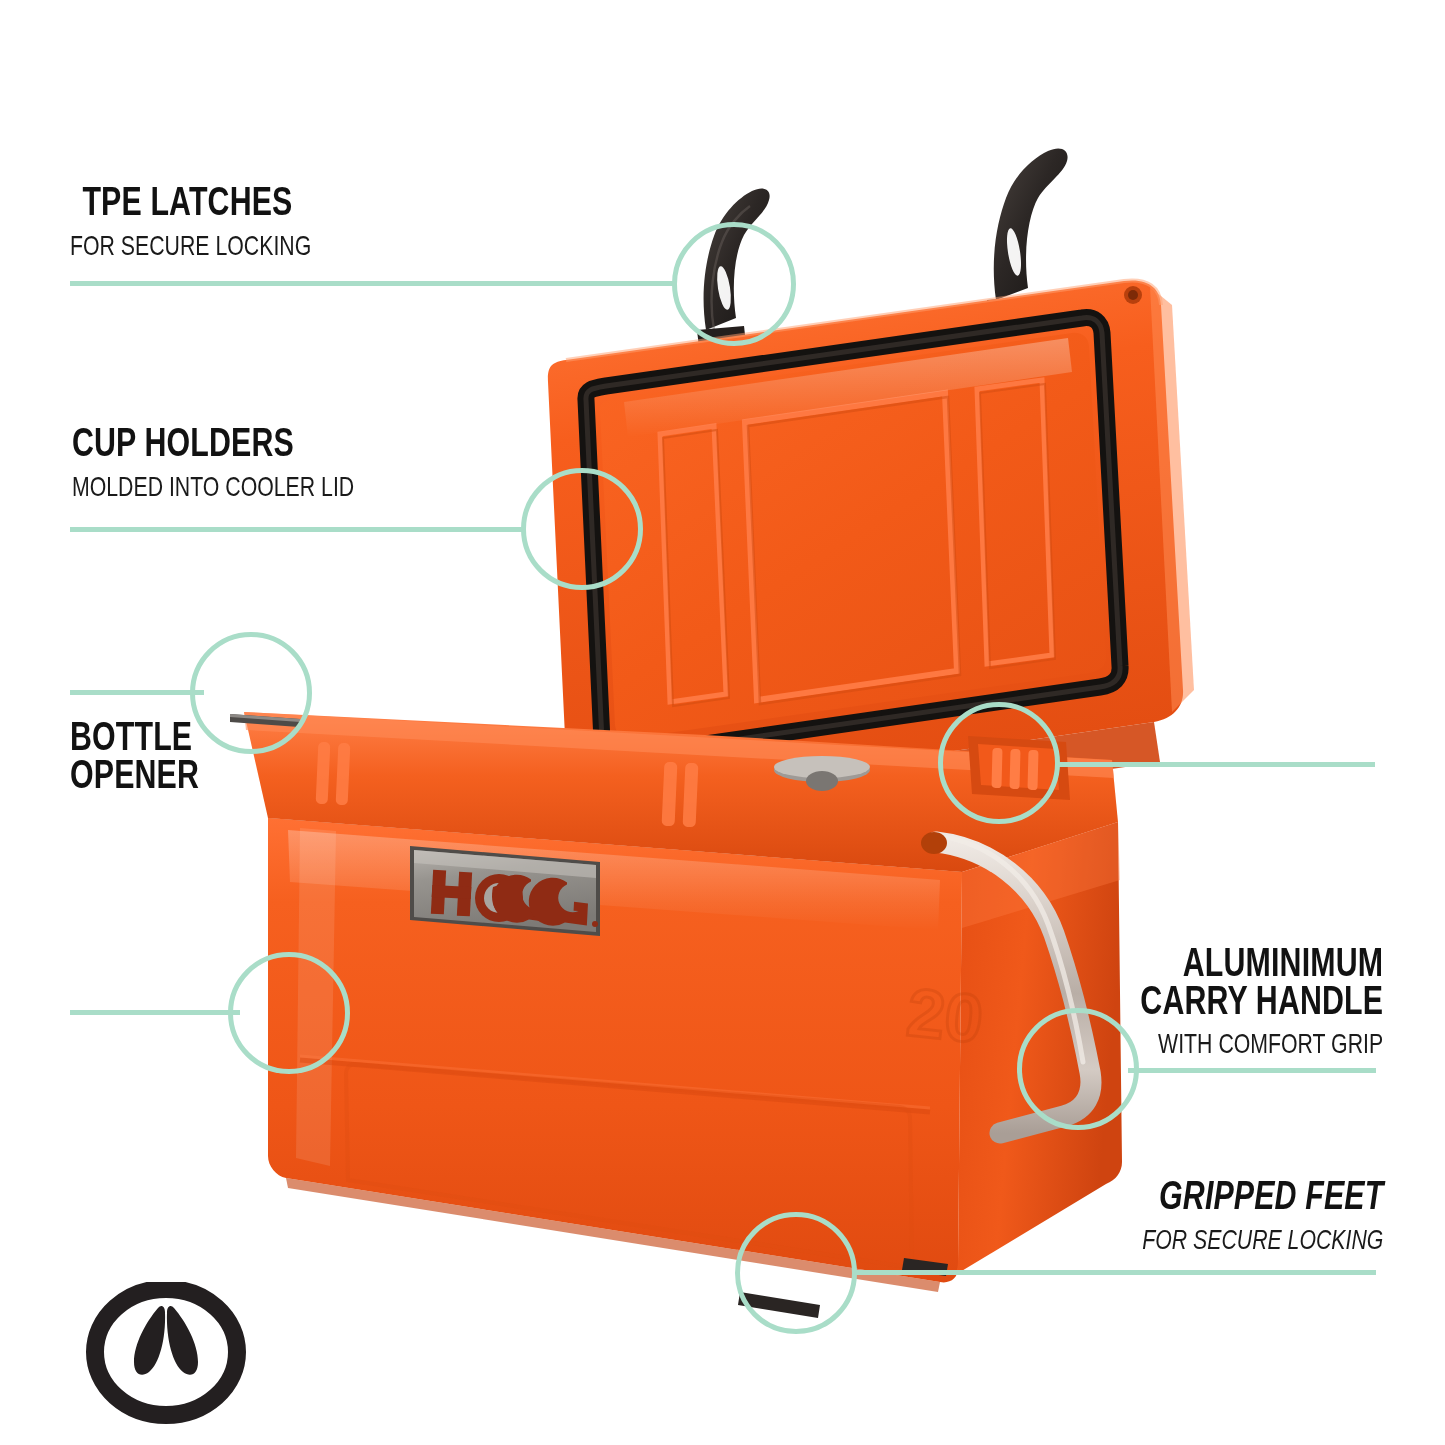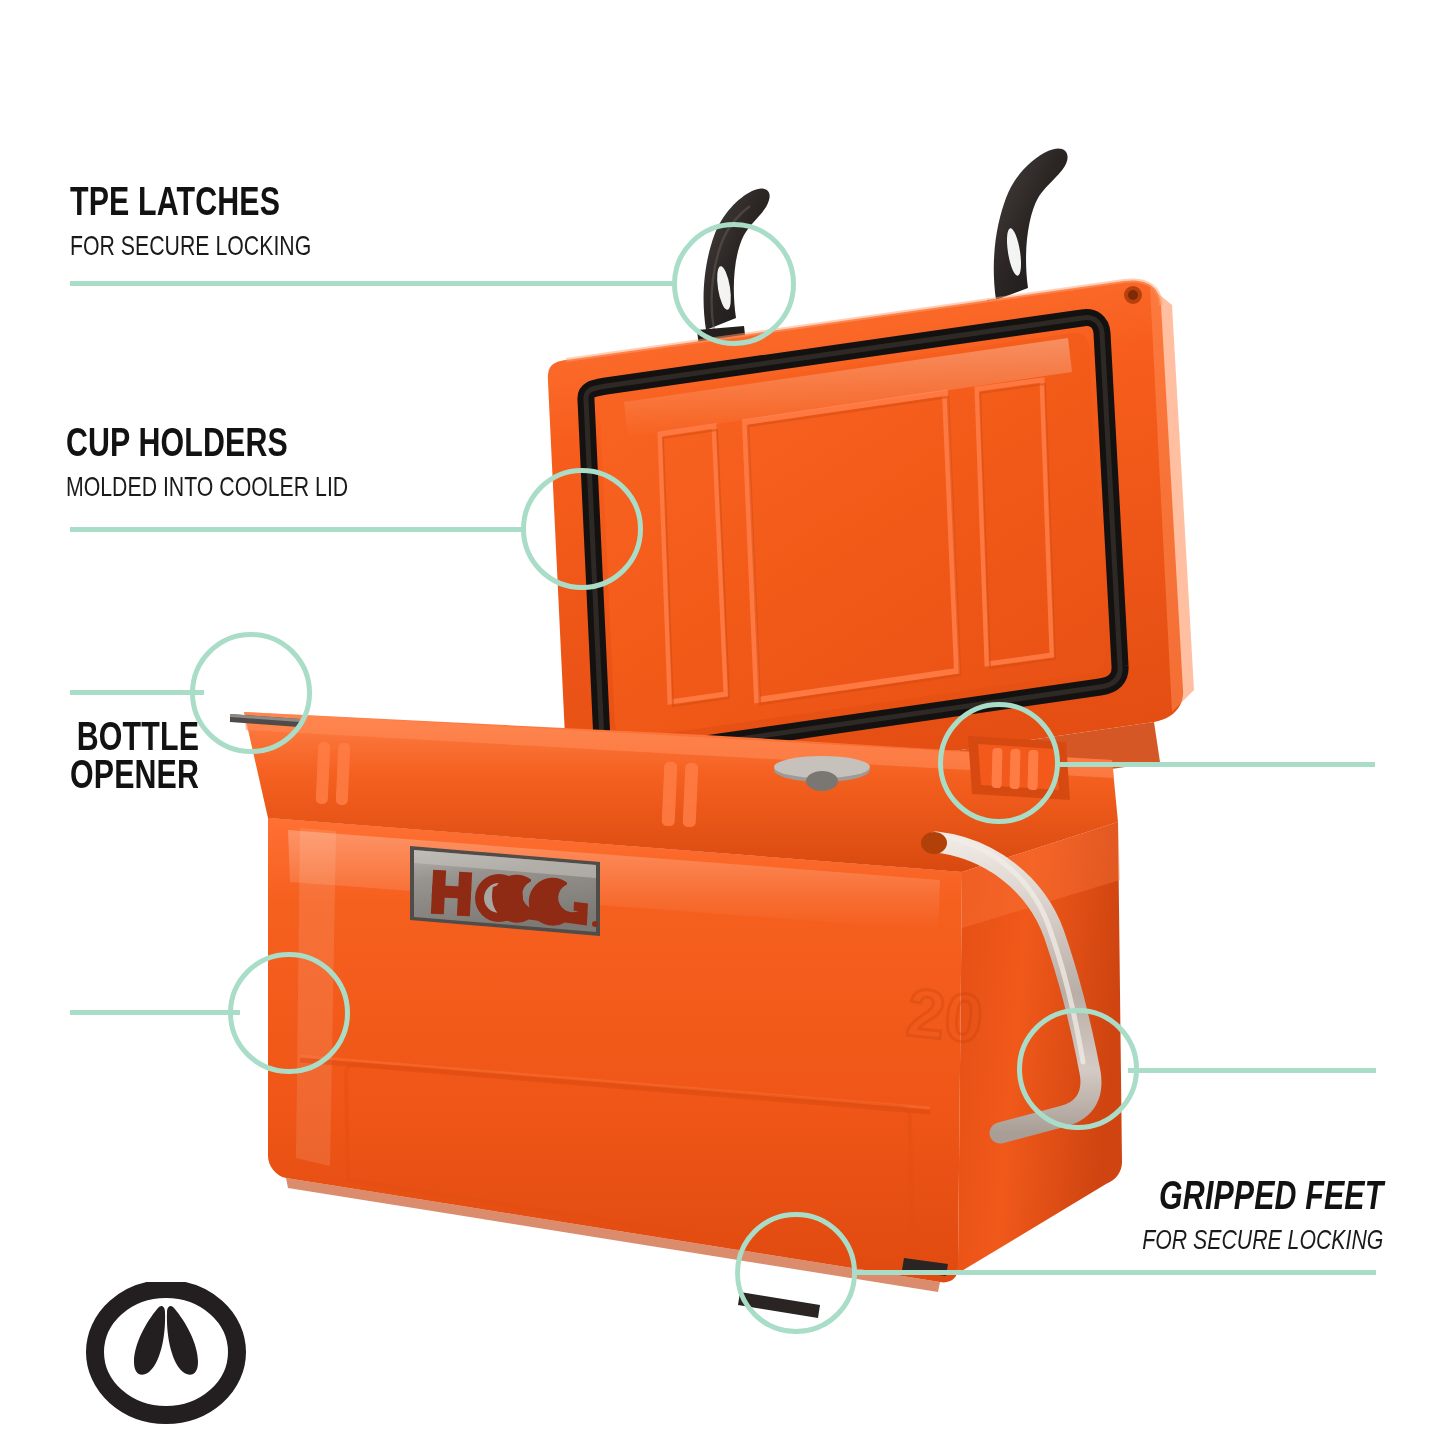--- a/index.html
+++ b/index.html
@@ -264,43 +264,50 @@
   <div class="lead" style="left:1055px; top:762px; width:320px;"></div>
   <div class="ring" style="left:938px; top:702px; width:122px; height:122px;"></div>
 
   <div class="lead" style="left:1128px; top:1068px; width:248px;"></div>
   <div class="ring" style="left:1017px; top:1008px; width:122px; height:122px;"></div>
 
   <div class="lead" style="left:1072px; top:1270px; width:304px;"></div>
   <div class="ring" style="left:735px; top:1212px; width:122px; height:122px;"></div>
   <div class="lead" style="left:853px; top:1270px; width:224px;"></div>
 
-  <div class="callout left" style="left:70px; top:183px;">
+  <div class="callout left" style="left:70px; top:183px;text-align:center;">
     <div class="title">
       <span class="ln">TPE LATCHES</span>
     </div>
     <div class="sub">FOR SECURE LOCKING</div>
   </div>
 
-  <div class="callout left" style="left:66px; top:424px;">
+  <div class="callout left" style="left:72px; top:424px;">
     <div class="title">
       <span class="ln">CUP HOLDERS</span>
     </div>
     <div class="sub">MOLDED INTO COOLER LID</div>
   </div>
 
-  <div class="callout left" style="left:70px; top:718px;text-align:right;">
+  <div class="callout left" style="left:70px; top:718px;">
     <div class="title">
       <span class="ln">BOTTLE</span>
       <span class="ln">OPENER</span>
     </div>
   </div>
 
 
 
+  <div class="callout right" style="right:62px; top:944px; text-align:right;">
+    <div class="title">
+      <span class="ln">ALUMINIMUM</span>
+      <span class="ln">CARRY HANDLE</span>
+    </div>
+    <div class="sub">WITH COMFORT GRIP</div>
+  </div>
 
   <div class="callout right" style="right:62px; top:1177px; text-align:right;font-style:italic;">
     <div class="title">
       <span class="ln">GRIPPED FEET</span>
     </div>
     <div class="sub">FOR SECURE LOCKING</div>
   </div>
 
   <svg id="brandmark" viewBox="0 0 160 145">
     <ellipse cx="80" cy="70" rx="71" ry="63" fill="none" stroke="#231f20" stroke-width="18"></ellipse>

